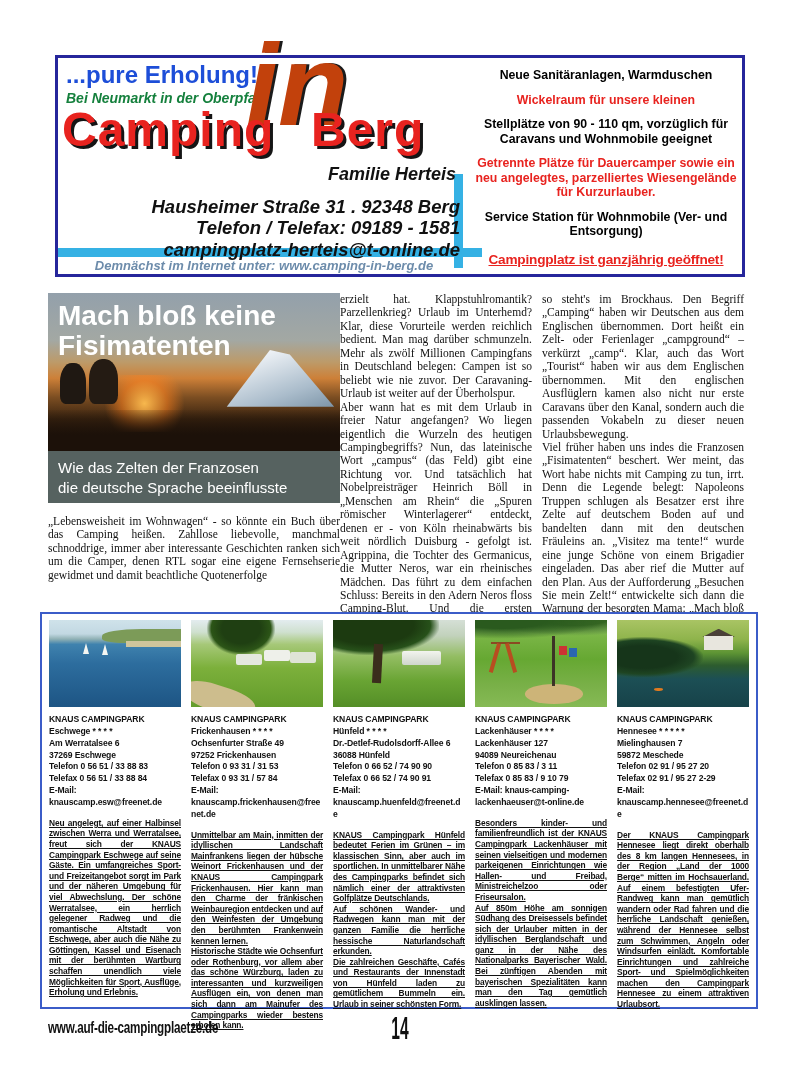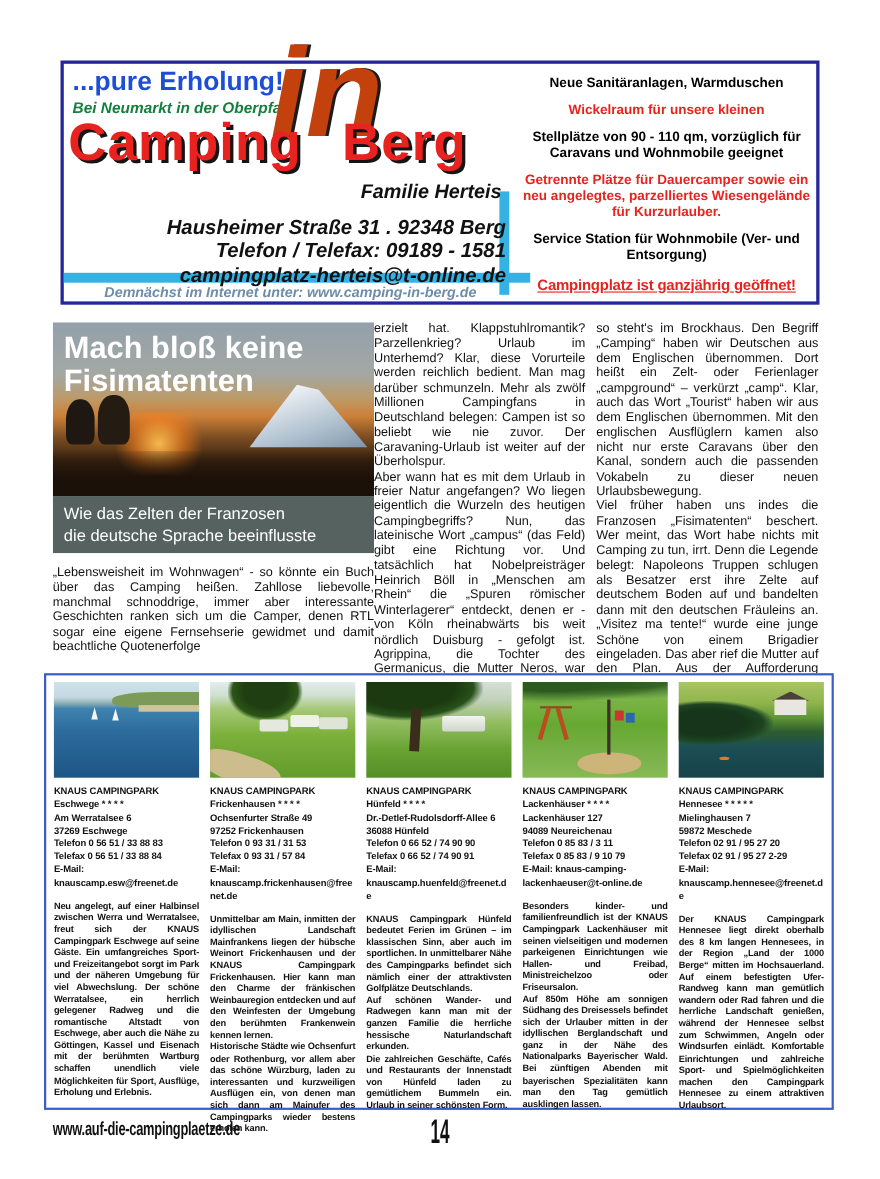--- a/index.html
+++ b/index.html
@@ -33,21 +33,21 @@
   .art-photo{position:relative;width:100%;height:158px;overflow:hidden;
      background:linear-gradient(180deg,#93a0ab 0%,#a3a8a3 30%,#bd9a68 44%,#cd8038 54%,#7c4e22 66%,#38220f 80%,#190e06 100%);}
   .art-photo i{position:absolute;display:block;}
   .tent{right:2%;top:36%;width:40%;height:36%;background:linear-gradient(160deg,#eef2f6 20%,#aabccb 70%,#7d95a8 100%);clip-path:polygon(8% 100%,45% 0,62% 8%,100% 100%);}
   .glow{left:16%;top:52%;width:34%;height:36%;background:radial-gradient(circle,rgba(255,190,80,.95) 0%,rgba(255,130,30,.55) 40%,rgba(255,100,20,0) 70%);}
   .person1{left:4%;top:44%;width:9%;height:26%;background:#1f1812;border-radius:45% 45% 20% 20%;}
   .person2{left:14%;top:42%;width:10%;height:28%;background:#241b13;border-radius:45% 45% 20% 20%;}
   .rocks{left:0;bottom:0;width:100%;height:26%;background:linear-gradient(180deg,rgba(70,44,20,.2),#1c1109 60%);}
   .art-headline{position:absolute;left:10px;top:8px;font-weight:700;font-size:28px;line-height:1.08;color:#fff;z-index:2;}
   .art-caption{box-sizing:border-box;width:100%;height:52px;background:#566260;color:#fff;padding:7px 10px;font-size:15px;line-height:1.3;}
-  .article p{margin:0;font-family:Liberation Sans, sans-serif;font-size:11.5px;line-height:1.17;text-align:justify;}
+  .article p{margin:0;font-family:Liberation Serif, serif;font-size:11.5px;line-height:1.17;text-align:justify;}
   .c1 p{margin-top:12px;}
   .author{margin-top:16px;text-align:right;font-family:"Liberation Serif",serif;font-size:12px;font-weight:bold;font-style:italic;}
 
   
   .panel{position:absolute;left:40px;top:612px;width:718px;height:397px;border:2px solid #3b5cc8;box-sizing:border-box;padding:6px 7px;display:flex;justify-content:space-between;background:#fff;}
   .listing{width:132px;}
   .ph{position:relative;width:100%;height:87px;overflow:hidden;margin-bottom:7px;}
   .ph i{position:absolute;display:block;}
   .p-esch{background:linear-gradient(180deg,#cfe2ea 0%,#c2d8e2 16%,#8fb0b4 22%,#3f82ae 28%,#2d6d9e 50%,#1d5584 100%);}
   .p-esch .hill{right:0;top:10%;width:60%;height:16%;background:#7c9b58;border-radius:50% 0 0 30%;}
@@ -71,21 +71,21 @@
   .p-lac .pole{left:58%;top:18%;width:2.5%;height:58%;background:#3c3326;}
   .p-lac .kids{left:64%;top:30%;width:6%;height:10%;background:#c33;box-shadow:10px 2px 0 #2a67b0;}
   .p-hen{background:linear-gradient(180deg,#a9c464 0%,#8fb44c 22%,#5d9434 38%,#2d5c2e 52%,#1c4f55 68%,#174249 100%);}
   .p-hen .trees{left:-10%;top:20%;width:75%;height:45%;background:radial-gradient(ellipse at 40% 50%,#16351a 40%,#1e4422 60%,transparent 72%);}
   .p-hen .house{right:12%;top:18%;width:22%;height:16%;background:#e8e6de;}
   .p-hen .roof{right:10%;top:10%;width:26%;height:10%;background:#4a4038;clip-path:polygon(0 100%,50% 0,100% 100%);}
   .p-hen .boat{left:28%;bottom:18%;width:7%;height:4%;background:#e07a20;border-radius:40%;}
   .l-head{font-size:8.6px;font-weight:bold;line-height:1.38;letter-spacing:-0.1px;}
   .l-head .mail{overflow-wrap:anywhere;}
   .l-body{margin-top:9px;}
-  .l-body p{margin:0;font-size:8.4px;font-weight:bold;line-height:1.26;text-align:justify;letter-spacing:-0.15px;}
+  .l-body p{margin:0;font-size:8.4px;font-weight:bold;line-height:1.26;text-align:justify;letter-spacing:-0.15px;text-decoration:underline;}
 
   
   .footer-url{position:absolute;left:48px;top:1017px;font-size:15px;font-weight:800;letter-spacing:-0.3px;transform:scaleX(.78) scaleY(1.15);transform-origin:left top;}
   .footer-page{position:absolute;left:50%;top:1010px;font-size:26px;font-weight:700;transform:translateX(-50%) scale(.6,1.2);transform-origin:center top;}
 </style>
 </head>
 <body>
 
 <div class="page">
 

